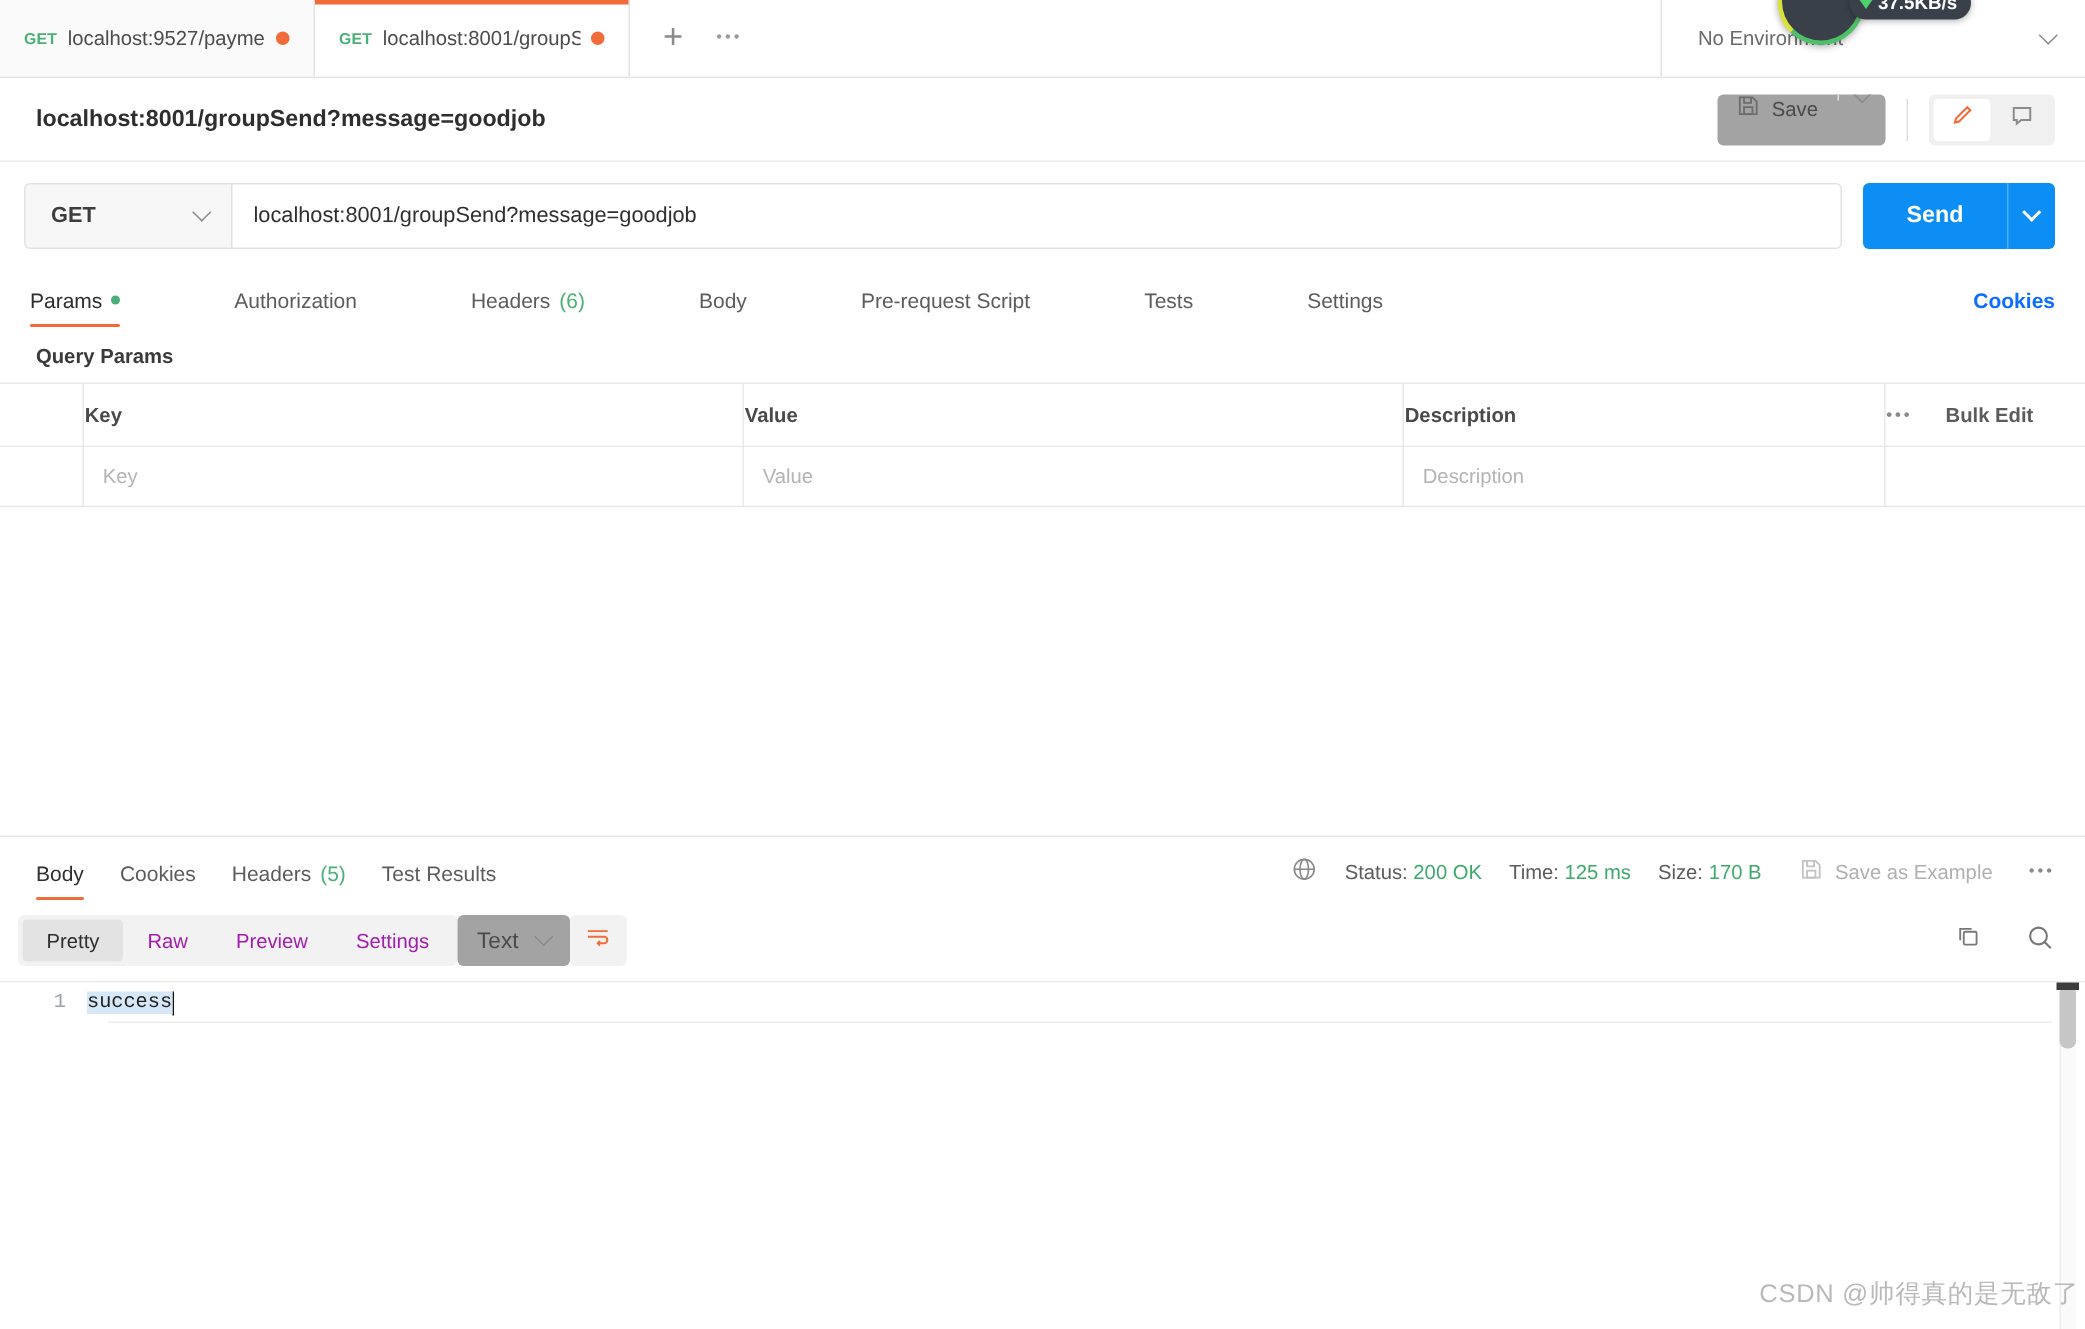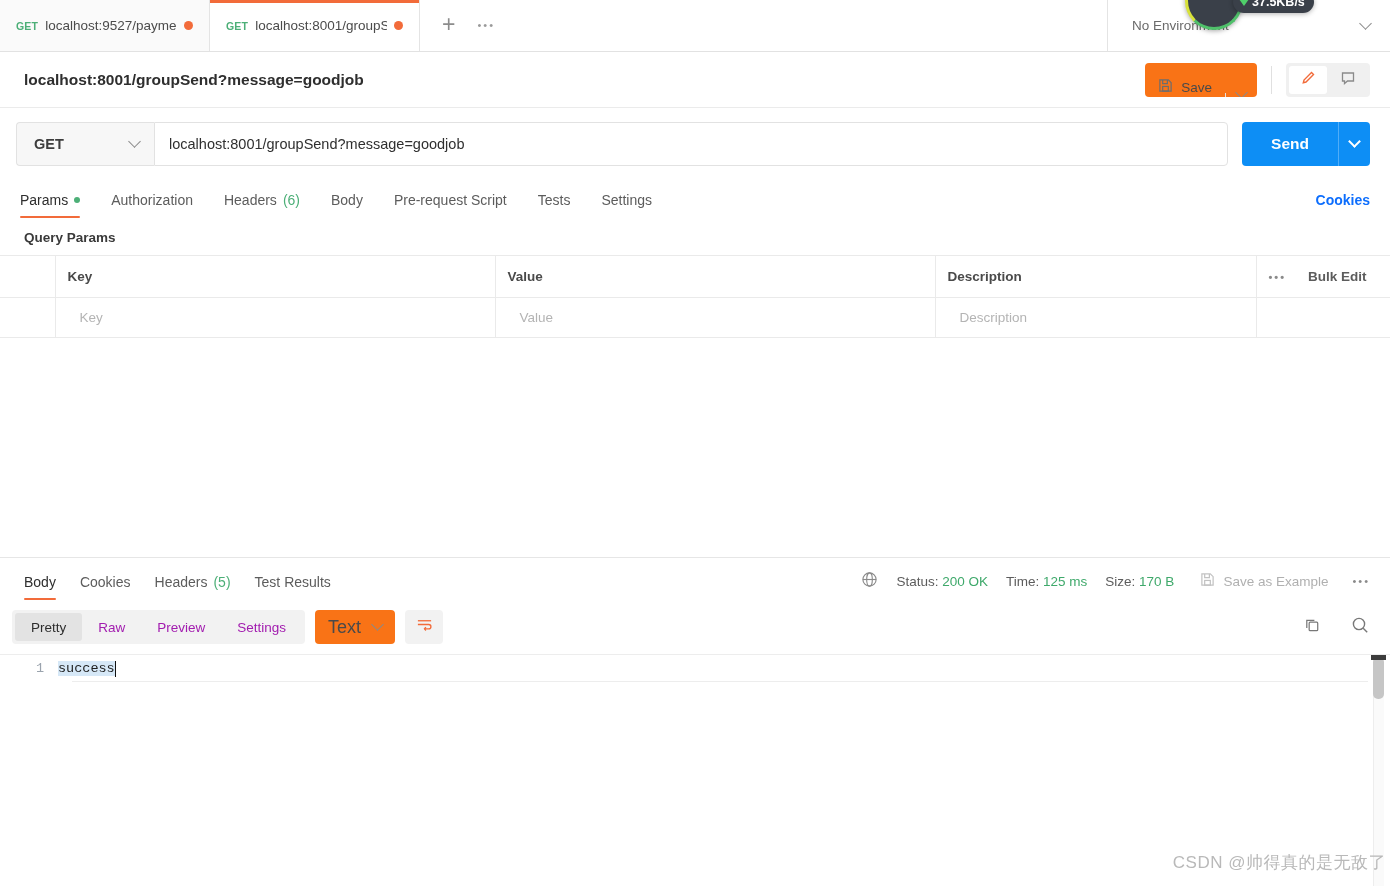--- a/index.html
+++ b/index.html
@@ -159,22 +159,22 @@
     background: #fff;
   }
   .req-title {
     font-size: 15.5px;
     font-weight: bold;
     color: #2e2e2e;
     flex: 1;
   }
   .save-group {
     display: flex;
-    align-items: flex-end;
-    background: #f97316;
+    align-items: flex-start;
+    background: #a3a3a3;
     border-radius: 4px;
     overflow: hidden;
     height: 34px;
   }
   .save-btn {
     display: flex;
     align-items: center;
     gap: 8px;
     padding: 0 13px;
     cursor: pointer;
@@ -290,20 +290,21 @@
     margin-top: -5px;
   }
 
   
   .req-tabs {
     display: flex;
     align-items: flex-end;
     padding: 0 20px 0 20px;
     height: 38px;
     position: relative;
+    gap: 45px;
   }
   .rtab {
     font-size: 14px;
     color: #5c5c5c;
     padding: 0 0 10px 0;
     margin-right: 31px;
     position: relative;
     cursor: pointer;
     display: flex;
     align-items: center;
@@ -343,21 +344,21 @@
     color: #3a3a3a;
     padding: 12px 0 10px 24px;
   }
   .tbl { width: 100%; border-collapse: collapse; }
   .tbl th, .tbl td {
     border: 1px solid #eaeaea;
     border-left: none;
     text-align: left;
     font-size: 13.5px;
     height: 40px;
-    padding: 0 12px;
+    padding: 0 1px;
   }
   .tbl th:first-child, .tbl td:first-child { border-left: none; }
   .tbl th {
     font-weight: bold;
     color: #4a4a4a;
     height: 42px;
   }
   .col-chk { width: 55px; padding: 0 !important; text-align: center !important; }
   .col-key { width: 440px; }
   .col-val { width: 440px; }
@@ -417,21 +418,20 @@
     font-size: 13.5px;
     margin-left: 8px;
     cursor: pointer;
   }
   .resp-dots { color: #8a8a8a; font-size: 11px; letter-spacing: 2px; cursor: pointer; margin-left: 6px; }
 
   .resp-toolbar {
     display: flex;
     align-items: center;
     padding: 10px 20px 10px 12px;
-    gap: 10px;
   }
   .seg {
     display: flex;
     background: #f2f2f2;
     border-radius: 4px;
     height: 34px;
     align-items: stretch;
     padding: 3px;
   }
   .seg-item {
@@ -441,25 +441,25 @@
     font-size: 13.5px;
     color: #a21caf;
     border-radius: 3px;
     cursor: pointer;
   }
   .seg-item.active { background: #e3e3e3; color: #2e2e2e; }
   .fmt-sel {
     display: flex;
     align-items: center;
     gap: 12px;
-    background: #f97316;
+    background: #a3a3a3;
     border-radius: 4px;
     height: 34px;
     padding: 0 13px;
-    font-size: 18px;
+    font-size: 15px;
     color: #4a4a4a;
     cursor: pointer;
   }
   .wrap-btn {
     width: 38px; height: 34px;
     background: #f2f2f2;
     border-radius: 4px;
     display: flex;
     align-items: center;
     justify-content: center;

